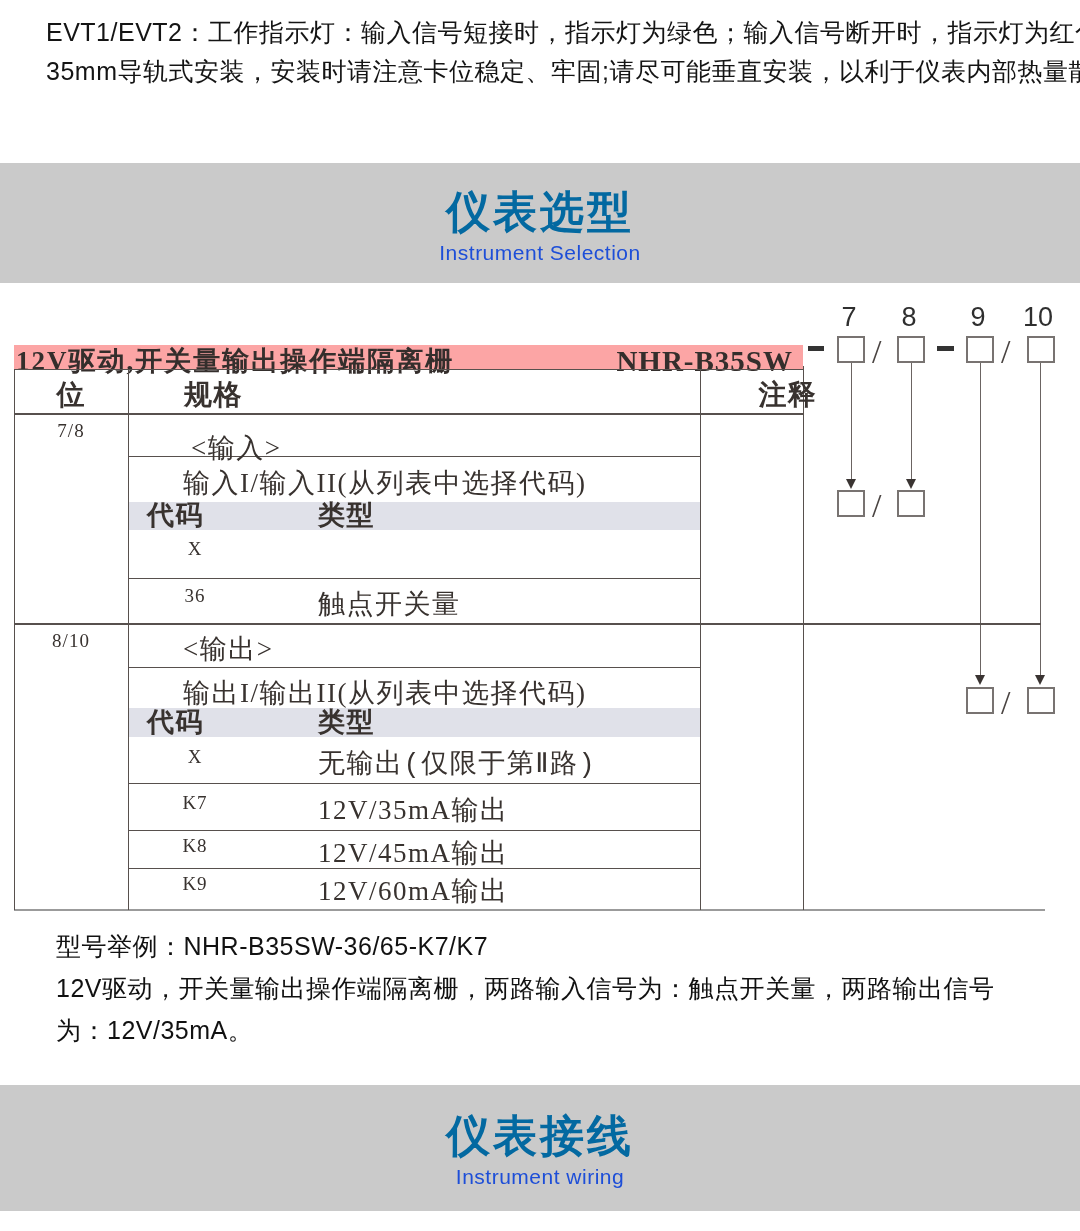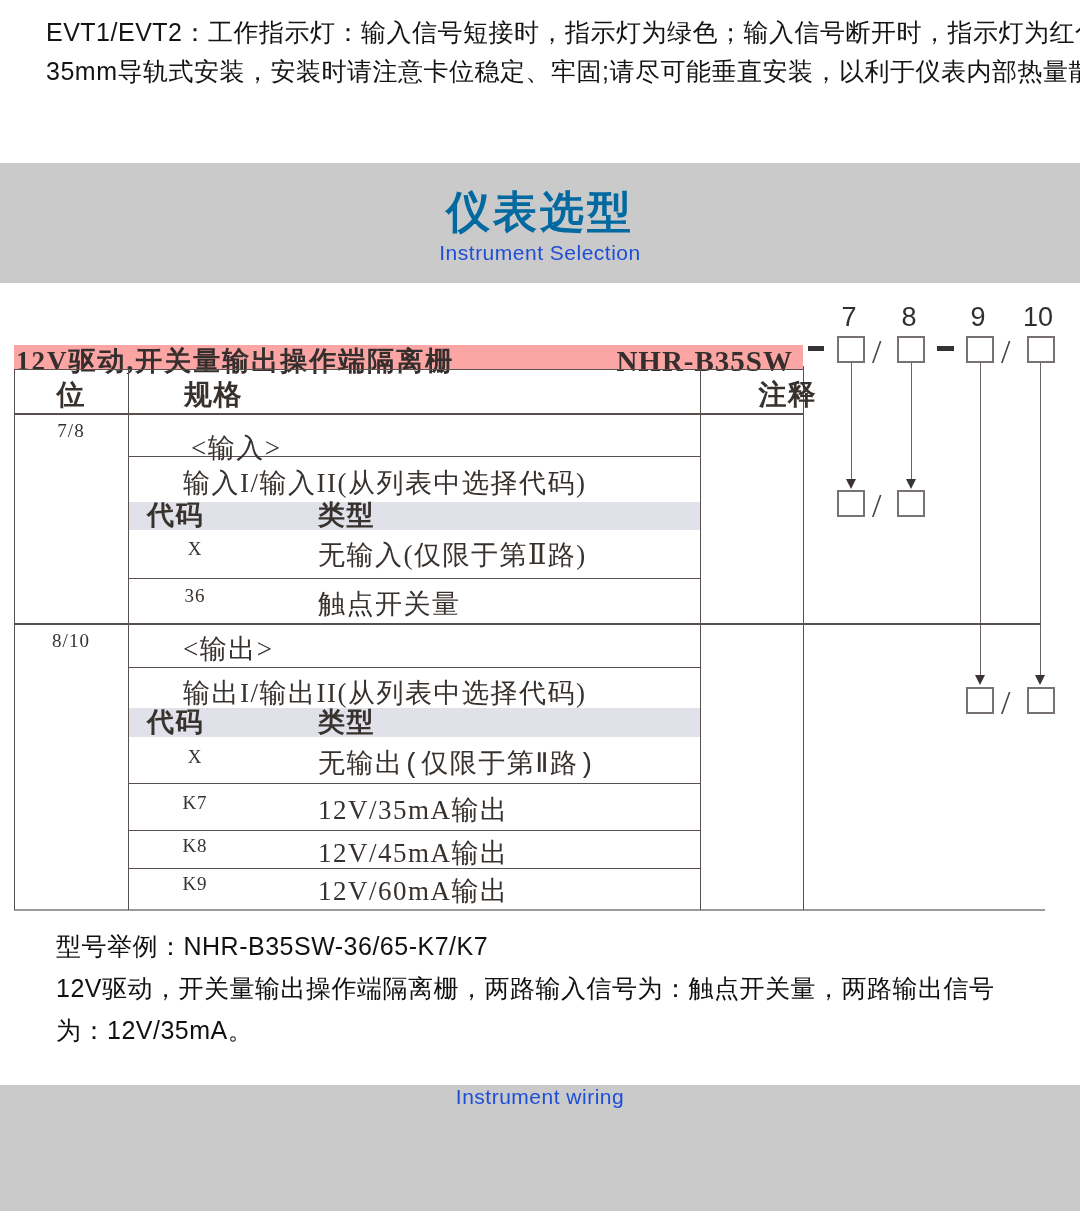--- a/index.html
+++ b/index.html
@@ -113,21 +113,20 @@
   <div class="cellc serif hdr" style="left:14px;top:376px;width:114px;">位</div>
   <div class="celll serif hdr" style="left:184px;top:376px;">规格</div>
   <div class="cellc serif hdr" style="left:700px;top:376px;width:103px;padding-left:36px;">注释</div>
 
   <div class="cellc serif" style="left:14px;top:420px;width:114px;">7/8</div>
   <div class="celll serif" style="left:191px;top:421px;margin-top:9px;">&lt;输入&gt;</div>
   <div class="celll serif" style="left:183px;top:465px;">输入I/输入II(从列表中选择代码)</div>
   <div class="celll serif hdr" style="left:147px;top:501px;line-height:28px;font-size:27px;">代码</div>
   <div class="celll serif hdr" style="left:318px;top:501px;line-height:28px;font-size:27px;">类型</div>
   <div class="cellc serif" style="left:150px;top:538px;width:90px;">X</div>
-  <div class="celll serif" style="left:318px;top:537px;">无输入(仅限于第Ⅱ路)</div>
   <div class="cellc serif" style="left:150px;top:585px;width:90px;">36</div>
   <div class="celll serif" style="left:318px;top:586px;">触点开关量</div>
 
   <div class="cellc serif" style="left:14px;top:630px;width:114px;">8/10</div>
   <div class="celll serif" style="left:183px;top:631px;">&lt;输出&gt;</div>
   <div class="celll serif" style="left:183px;top:675px;">输出I/输出II(从列表中选择代码)</div>
   <div class="celll serif hdr" style="left:147px;top:708px;line-height:29px;font-size:27px;">代码</div>
   <div class="celll serif hdr" style="left:318px;top:708px;line-height:29px;font-size:27px;">类型</div>
   <div class="cellc serif" style="left:150px;top:746px;width:90px;">X</div>
   <div class="celll serif" style="left:318px;top:745px;font-family:Liberation Mono, monospace;">无输出(仅限于第Ⅱ路)</div>
@@ -138,16 +137,17 @@
   <div class="cellc serif" style="left:150px;top:873px;width:90px;">K9</div>
   <div class="celll serif" style="left:318px;top:873px;">12V/60mA输出</div>
 
   <div>
     <div class="example-line" style="top:930px;">型号举例：NHR-B35SW-36/65-K7/K7</div>
     <div class="example-line" style="top:972px;">12V驱动，开关量输出操作端隔离栅，两路输入信号为：触点开关量，两路输出信号</div>
     <div class="example-line" style="top:1014px;">为：12V/35mA。</div>
   </div>
 
   <div class="banner" style="top:1085px;height:126px;">
+    <div class="banner-title" style="margin-top:22px;">仪表接线</div>
     <div class="banner-sub">Instrument wiring</div>
   </div>
 
 </div>
 
 </body></html>

